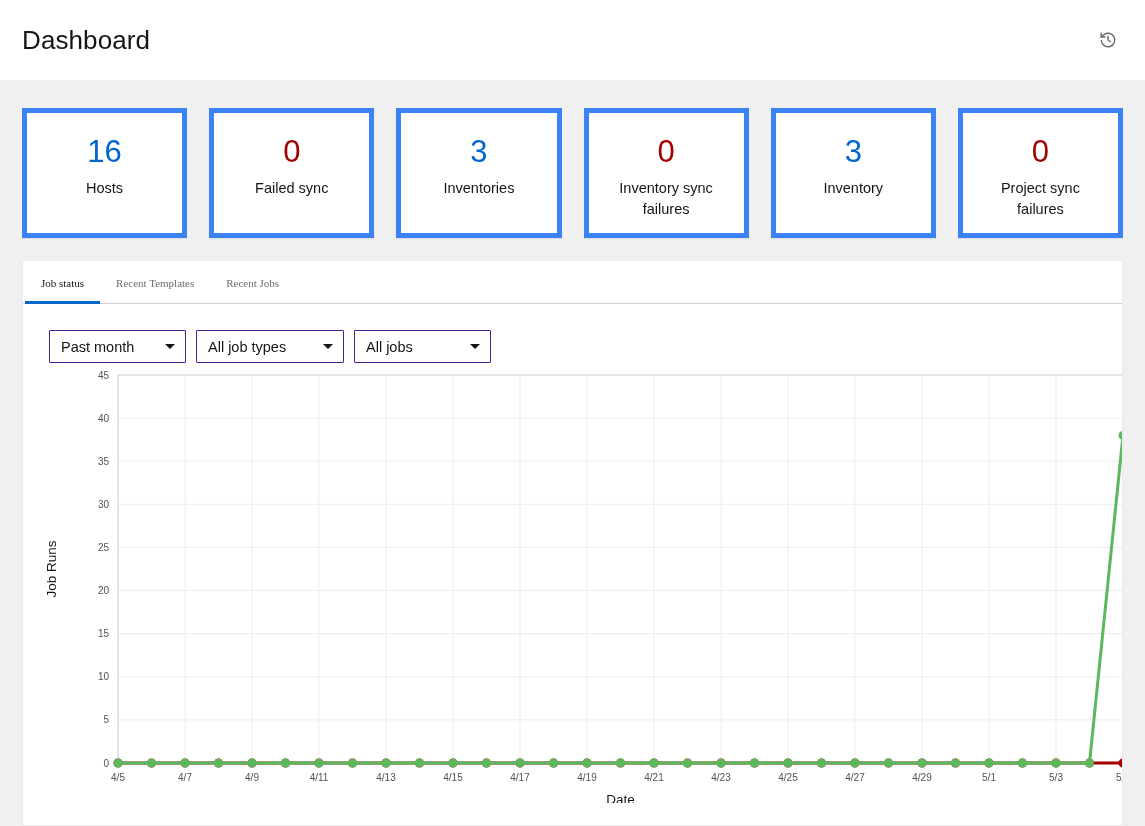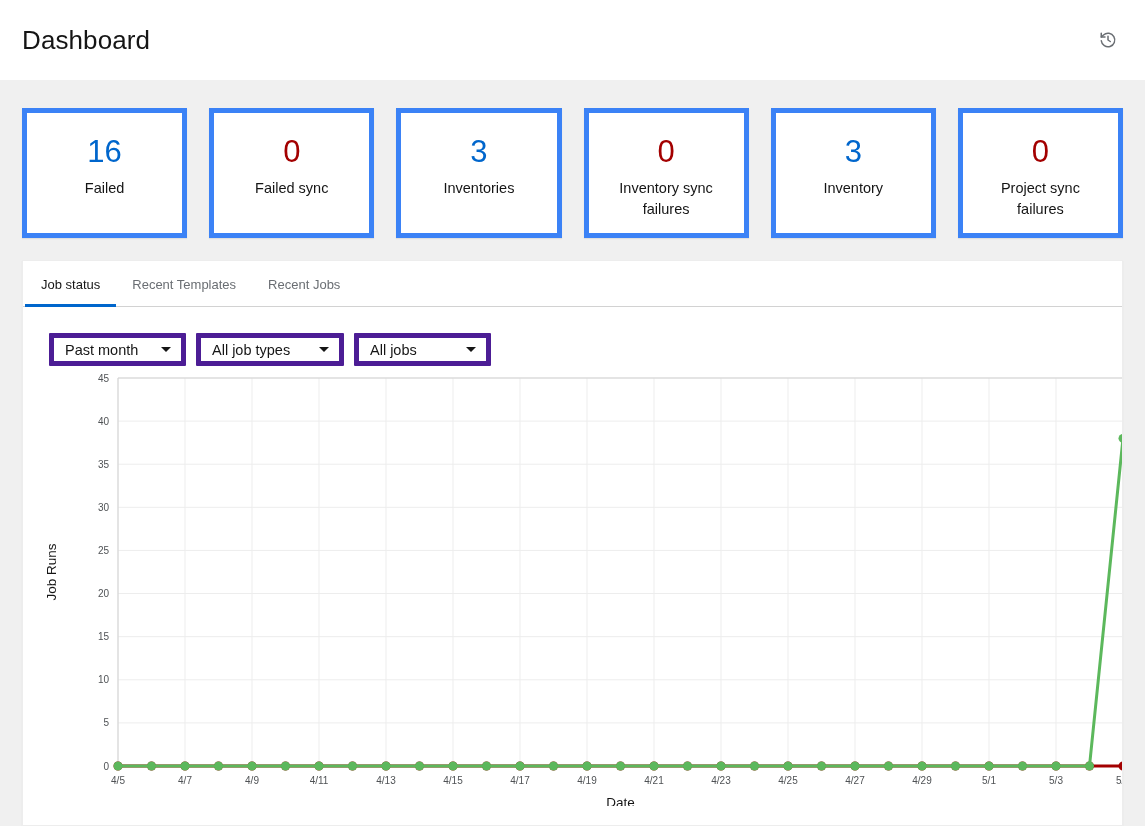--- a/index.html
+++ b/index.html
@@ -87,45 +87,46 @@
     overflow: hidden;
   }
   .tabs {
     display: flex;
     border-bottom: 1px solid #d2d2d2;
     padding: 0 2px;
     background: #fff;
   }
   .tab {
     padding: 16px 16px 14px 16px;
-    font-size: 13px;
+    font-size: 11px;
     color: #6a6e73;
     cursor: pointer;
     position: relative;
     white-space: nowrap;
+    font-family: Liberation Serif, serif;
   }
   .tab.active { color: #151515; }
   .tab.active::after {
     content: "";
     position: absolute;
     left: 0; right: 0; bottom: -1px;
     height: 3px;
     background: #0066cc;
   }
 
   
   .filters {
     display: flex;
     gap: 10px;
     padding: 26px 0 0 26px;
   }
   .select {
     position: relative;
     height: 33px;
-    border: 5px solid #4c1d95;
+    border: 1px solid #4c1d95;
     background: #fff;
     display: flex;
     align-items: center;
     padding: 0 30px 0 11px;
     font-size: 14.5px;
     color: #151515;
     cursor: pointer;
     border-radius: 1px;
   }
   .select .caret {
@@ -170,21 +171,21 @@
           <path d="M12 7v5l3 2"></path>
         </svg>
       </span>
     </button>
   </div>
 </div>
 
 <div class="stats-row">
   <div class="stat-card">
     <div class="stat-number blue">16</div>
-    <div class="stat-label">Failed</div>
+    <div class="stat-label">Hosts</div>
   </div>
   <div class="stat-card">
     <div class="stat-number red">0</div>
     <div class="stat-label">Failed sync</div>
   </div>
   <div class="stat-card">
     <div class="stat-number blue">3</div>
     <div class="stat-label">Inventories</div>
   </div>
   <div class="stat-card">

